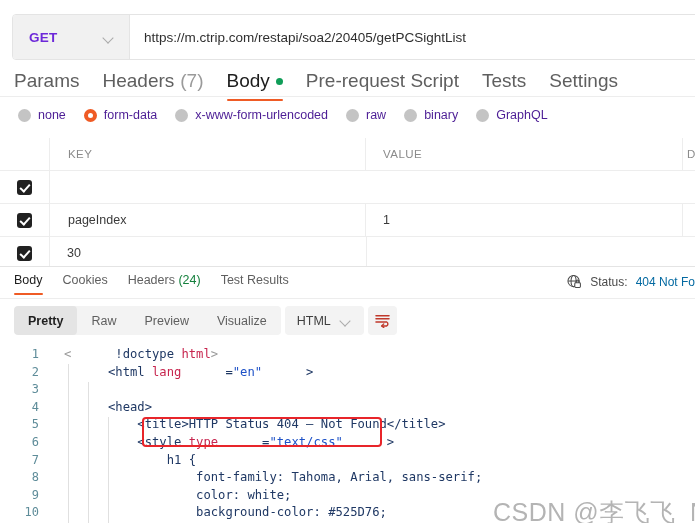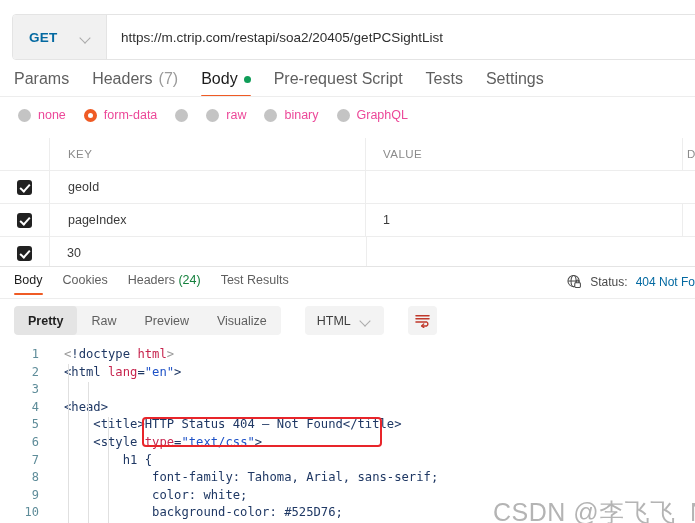--- a/index.html
+++ b/index.html
@@ -28,30 +28,30 @@
     top: 14px; left: 12px;
     width: 700px; height: 46px;
     display: flex;
     align-items: stretch;
     border: 1px solid #e4e4e4;
     border-radius: 4px;
     background: #ffffff;
     overflow: hidden;
   }
   .method-btn {
-    width: 94px;
+    width: 117px;
     display: flex;
     align-items: center;
     justify-content: space-between;
     padding: 0 14px 0 16px;
     background: #f1f1f1;
     border-right: 1px solid #e4e4e4;
     font-size: 13.5px;
     font-weight: bold;
-    color: #0369a1;
+    color: #6d28d9;
     letter-spacing: .2px;
     cursor: pointer;
   }
   .chev {
     width: 11px; height: 7px;
     position: relative;
     opacity: .55;
   }
   .chev::before {
     content:"";
@@ -74,21 +74,21 @@
   }
 
   
   .req-tabs {
     position: absolute;
     top: 70px; left: 14px;
     height: 26px;
     display: flex;
     align-items: flex-start;
     gap: 23px;
-    font-size: 16px;
+    font-size: 19px;
   }
   .req-tab {
     position: relative;
     color: #5f5f5f;
     cursor: pointer;
     white-space: nowrap;
     padding-bottom: 9px;
     display: flex;
     align-items: center;
     gap: 6px;
@@ -118,21 +118,21 @@
   }
 
   
   .radio-row {
     position: absolute;
     top: 108px; left: 18px;
     display: flex;
     align-items: center;
     gap: 18px;
     font-size: 12.5px;
-    color: #ec4899;
+    color: #4c1d95;
   }
   .radio-item {
     display: flex;
     align-items: center;
     gap: 7px;
     cursor: pointer;
     white-space: nowrap;
   }
   .radio {
     width: 13px; height: 13px;
@@ -243,21 +243,21 @@
     white-space: nowrap;
   }
   .status-val { color: #0369a1; }
 
   
   .resp-toolbar {
     position: absolute;
     top: 306px; left: 14px;
     display: flex;
     align-items: center;
-    gap: 24px;
+    gap: 4px;
   }
   .seg {
     display: flex;
     background: #f3f3f3;
     border-radius: 4px;
     overflow: hidden;
     height: 29px;
   }
   .seg-item {
     display: flex;
@@ -331,21 +331,21 @@
   .guide {
     position: absolute;
     top: 364px;
     width: 1px;
     background: #e0e0e0;
   }
   .g1 { left: 68px;  height: 159px; }
   .g2 { left: 88px;  height: 141px; top: 382px; }
   .g3 { left: 108px; height: 106px; top: 417px; }
 
-  .tk-tag  { color: #1f3864; }
+  .tk-tag  { color: #1f3864; margin-left: 44px; }
   .tk-attr { color: #c7254e; }
   .tk-str  { color: #1d51c7; }
   .tk-dim  { color: #9a9a9a; }
 
   .annot-rect {
     position: absolute;
     left: 142px; top: 417px;
     width: 240px; height: 30px;
     border: 2.5px solid #e8252a;
     border-radius: 4px;
@@ -419,20 +419,21 @@
     <div class="radio-item">
       <span class="radio"></span>
       <span>none</span>
     </div>
     <div class="radio-item">
       <span class="radio sel"></span>
       <span>form-data</span>
     </div>
     <div class="radio-item">
       <span class="radio"></span>
+      <span>x-www-form-urlencoded</span>
     </div>
     <div class="radio-item">
       <span class="radio"></span>
       <span>raw</span>
     </div>
     <div class="radio-item">
       <span class="radio"></span>
       <span>binary</span>
     </div>
     <div class="radio-item">
@@ -447,21 +448,20 @@
       <div class="kv-cell c-check"></div>
       <div class="kv-cell c-key">KEY</div>
       <div class="kv-cell c-val">VALUE</div>
       <div class="kv-cell c-desc">D</div>
     </div>
 
     <div class="kv-row body">
       <div class="kv-cell c-check">
         <span class="cbox"></span>
       </div>
-      <div class="kv-cell c-key">geoId</div>
       <div class="kv-cell c-desc"></div>
     </div>
 
     <div class="kv-row body">
       <div class="kv-cell c-check">
         <span class="cbox"></span>
       </div>
       <div class="kv-cell c-key">pageIndex</div>
       <div class="kv-cell c-val">1</div>
       <div class="kv-cell c-desc"></div>

